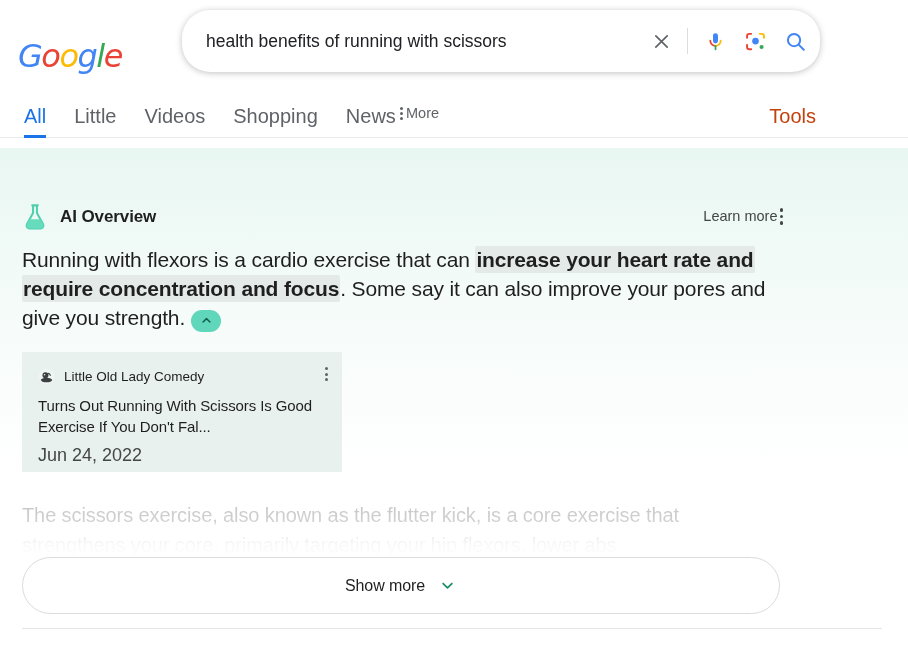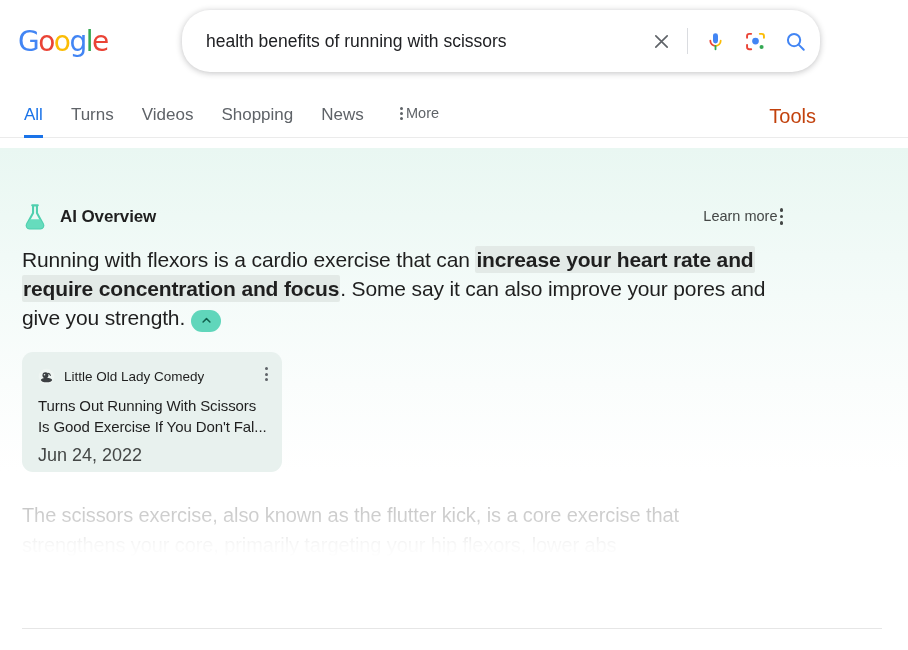--- a/index.html
+++ b/index.html
@@ -26,27 +26,28 @@
     position: absolute;
     top: 0; left: 0;
     width: 908px;
     height: 92px;
     background: #ffffff;
   }
 
   .logo {
     position: absolute;
     left: 18px;
-    top: 22px;
-    font-size: 28px;
+    top: 36px;
+    font-size: 32px;
     line-height: 40px;
     letter-spacing: -1.5px;
     font-family: "DejaVu Sans", sans-serif;
     font-weight: 400;
     user-select: none;
+    font-style: italic;
   }
   .logo span { display: inline-block; }
 
   .searchbar {
     position: absolute;
     left: 182px;
     top: 10px;
     width: 638px;
     height: 62px;
     border-radius: 28px;
@@ -96,21 +97,21 @@
   }
   .tabs {
     position: absolute;
     left: 24px; top: 0;
     display: flex;
     align-items: flex-start;
     height: 46px;
   }
   .tab {
     position: relative;
-    font-size: 17px;
+    font-size: 20px;
     color: #5f6368;
     padding: 13px 14px 0 0;
     margin-right: 14px;
     cursor: pointer;
     white-space: nowrap;
     height: 46px;
     text-align: right;
   }
   .tab.active { color: #1a73e8; }
   .tab.active::after {
@@ -231,24 +232,24 @@
     background: #60d6bb;
     vertical-align: -3px;
     margin-left: 6px;
     cursor: pointer;
   }
 
   
   .src-card {
     position: absolute;
     left: 22px; top: 204px;
-    width: 260px;
+    width: 320px;
     height: 120px;
     background: #e8f1ee;
-    border-radius: 11px;
+    border-radius: 1px;
     padding: 14px 14px 0 16px;
     cursor: pointer;
   }
   .src-top {
     display: flex;
     align-items: center;
     gap: 9px;
     position: relative;
     height: 20px;
   }
@@ -378,21 +379,21 @@
           <circle cx="10.5" cy="10.5" r="6.4" stroke="#4285F4" stroke-width="2.1" fill="none"></circle>
           <path d="M15.3 15.3 L20.6 20.6" stroke="#4285F4" stroke-width="2.1" stroke-linecap="round"></path>
         </svg>
       </div>
     </div>
   </div>
 
   <div class="navrow">
     <div class="tabs" id="tabs">
         <div class="tab active">All</div>
-        <div class="tab">Turns</div>
+        <div class="tab">Little</div>
         <div class="tab">Videos</div>
         <div class="tab">Shopping</div>
         <div class="tab">News</div>
       </div>
 
     <div class="tab-more" style="position:absolute; left:400px; top:0;">
       <span class="dots-v">
         <i></i>
           <i></i>
           <i></i>
@@ -448,16 +449,22 @@
       </div>
       <div class="src-title">Turns Out Running With Scissors Is Good Exercise If You Don't Fal...</div>
       <div class="src-date">Jun 24, 2022</div>
     </div>
 
     <div class="fade-text">
       <div>The scissors exercise, also known as the flutter kick, is a core exercise that</div>
       <div>strengthens your core, primarily targeting your hip flexors, lower abs</div>
     </div>
 
+    <div class="show-more">
+      <span class="show-more-label">Show more</span>
+      <svg width="19" height="19" viewBox="0 0 24 24">
+        <path d="M6.5 9.5 L12 15 L17.5 9.5" stroke="#1e8e6e" stroke-width="2.2" fill="none" stroke-linecap="round" stroke-linejoin="round"></path>
+      </svg>
+    </div>
   </div>
 
   <div class="bottom-divider"></div>
 </div>
 
 </body></html>

